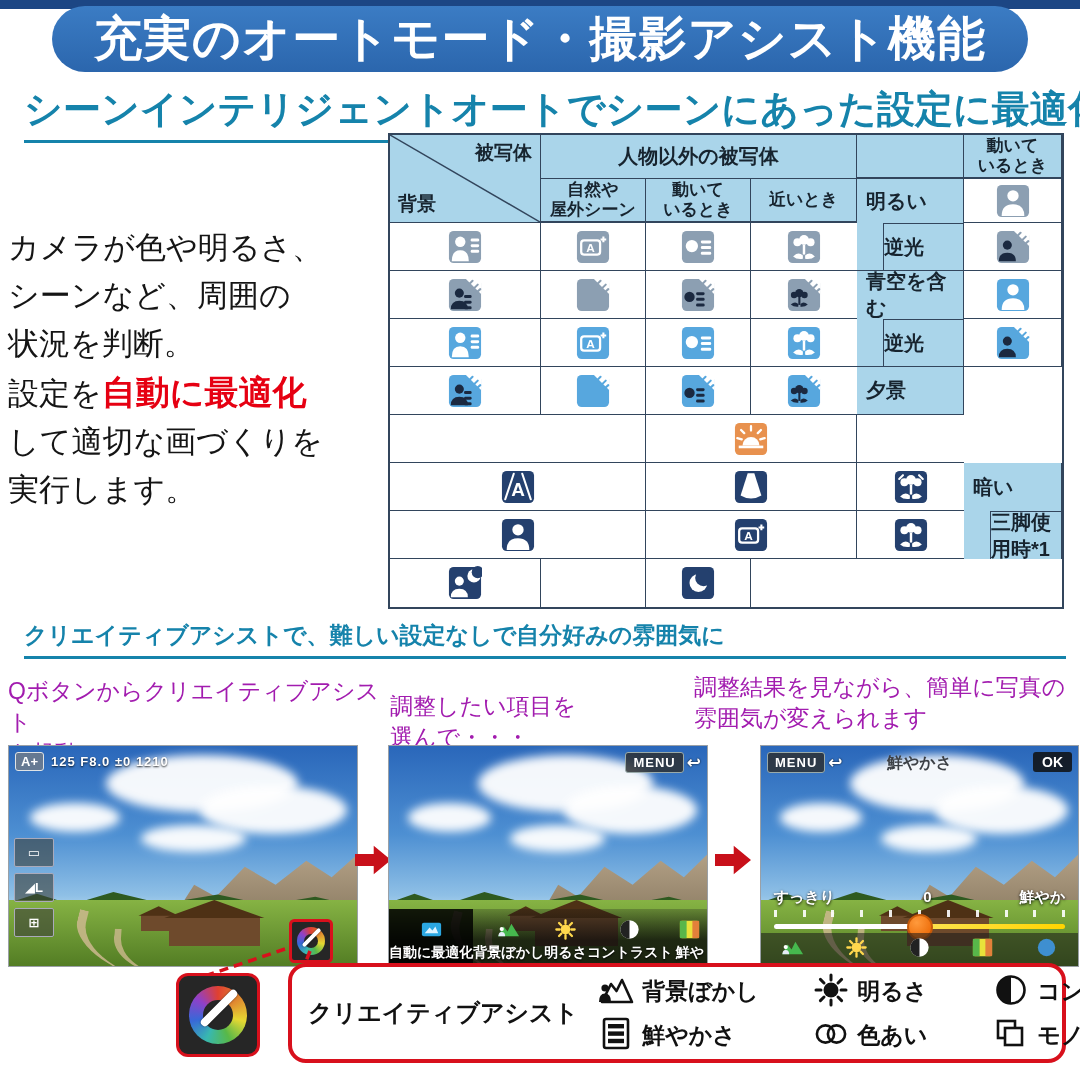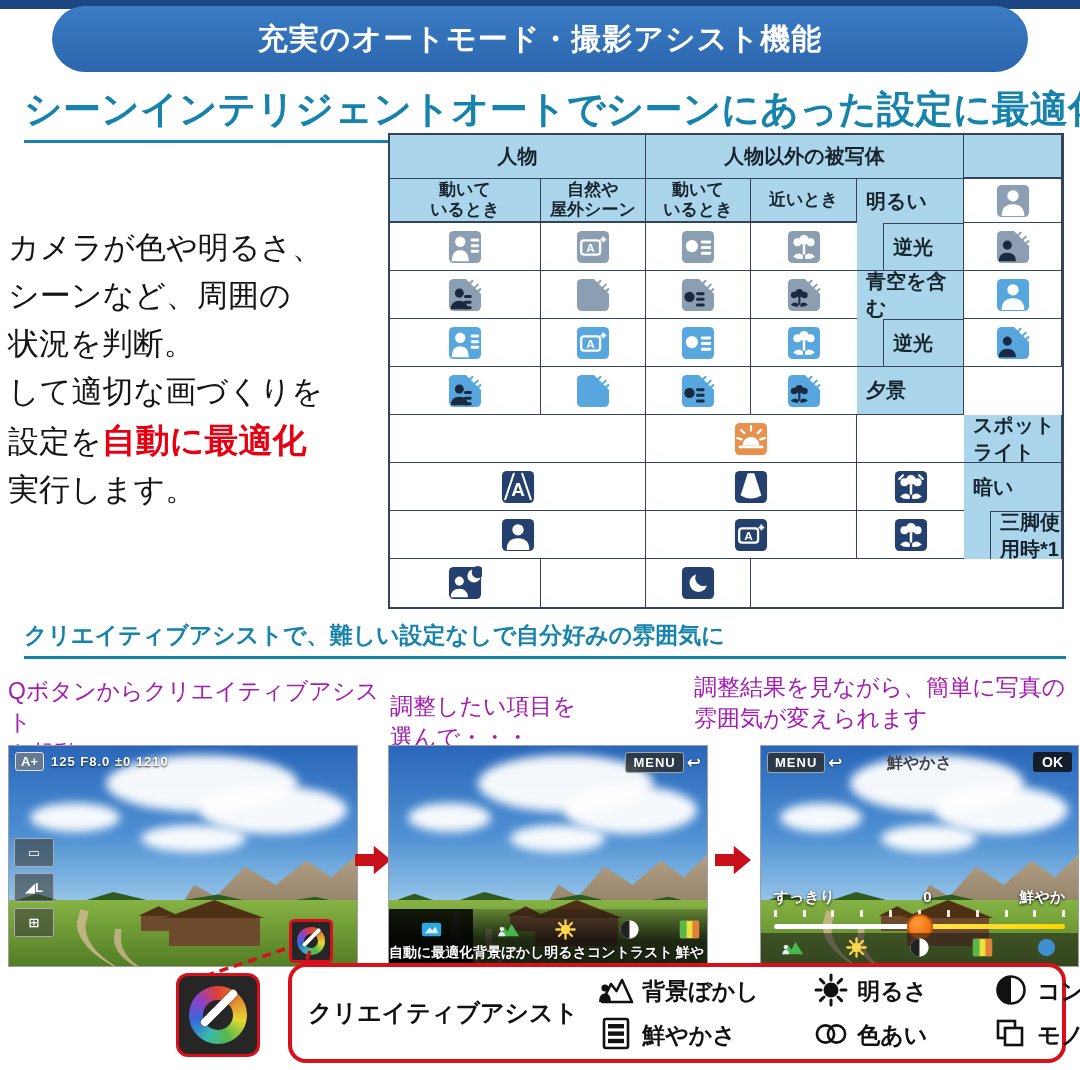--- a/index.html
+++ b/index.html
@@ -3,39 +3,39 @@
 <meta charset="utf-8">
 <style>
   html,body{margin:0;padding:0;background:#fff;}
   #page{position:relative;width:1080px;height:1070px;background:#fff;overflow:hidden;
         font-family:"Liberation Sans","DejaVu Sans",sans-serif;color:#111;}
   .abs{position:absolute;}
   
   #top-strip{position:absolute;left:0;top:0;width:100%;height:9px;background:#1c4684;}
   #banner{position:absolute;left:52px;top:6px;width:976px;height:66px;border-radius:34px;
           background:linear-gradient(180deg,#3b7cc4,#2b66ad);display:flex;align-items:center;justify-content:center;}
-  #banner .t{color:#fff;font-size:30px;font-weight:bold;letter-spacing:1px;}
+  #banner .t{color:#fff;font-size:48px;font-weight:bold;letter-spacing:1px;}
   .teal-head{color:#1583ab;font-weight:bold;border-bottom:3px solid #1583ab;padding-bottom:5px;white-space:nowrap;}
   #head1{left:24px;top:84px;font-size:38px;width:1032px;}
   #head2{left:24px;top:620px;font-size:23px;width:1042px;}
   
   #para{left:8px;top:224px;width:380px;font-size:31px;line-height:48px;color:#151515;}
   #para .emph{color:#e60012;font-weight:bold;font-size:34px;}
   
   #scene-table{left:388px;top:133px;display:grid;border:2px solid #32455c;background:#fff;
     grid-template-columns:151px 105px 105px 106px 107px 98px;
     grid-template-rows:44px 44px repeat(8,48px);}
   #scene-table .cell{border-right:1.5px solid #32455c;border-bottom:1.5px solid #32455c;
     display:flex;align-items:center;justify-content:center;position:relative;box-sizing:border-box;}
   #scene-table .hd{background:#aad5ea;font-weight:bold;color:#17242f;}
   #scene-table .ghead{font-size:20px;}
   #scene-table .sub{font-size:17px;text-align:center;line-height:20px;}
   #scene-table .lbl{background:#aad5ea;justify-content:flex-start;padding-left:9px;font-size:20px;font-weight:bold;color:#17242f;}
   #scene-table .lbl.ind{padding-left:0;}
-  #scene-table .lbl .nest{margin-left:26px;height:100%;flex:1;display:flex;align-items:center;padding-left:9px;
+  #scene-table .lbl .nest{margin-left:26px;height:100%;flex:1;display:flex;align-items:center;
     border-left:1.5px solid #32455c;border-top:1.5px solid #32455c;box-sizing:border-box;}
   #corner-cell{grid-column:1;grid-row:1/3;}
   #corner-cell .ct{position:absolute;top:5px;right:8px;font-size:19px;font-weight:bold;}
   #corner-cell .cb{position:absolute;bottom:5px;left:8px;font-size:19px;font-weight:bold;}
   
   .caption{font-size:23px;line-height:31px;white-space:pre-line;color:#a21caf;}
   .cam{position:absolute;top:745px;height:220px;border:1px solid #9aa0a6;overflow:hidden;background:#000;}
   .scene{position:absolute;inset:0;}
   .sky{position:absolute;inset:0;background:linear-gradient(180deg,#2a67ba 0%,#4d8fd2 40%,#8fc0e6 68%,#b9d9ee 76%);}
   .cloud{position:absolute;background:#fff;border-radius:50%;filter:blur(5px);opacity:.95;}
@@ -121,29 +121,35 @@
   <div id="banner">
     <span class="t">充実のオートモード・撮影アシスト機能</span>
   </div>
 
   <div id="head1" class="abs teal-head">シーンインテリジェントオートでシーンにあった設定に最適化</div>
 
   <div id="para" class="abs">
     <div>カメラが色や明るさ、</div>
     <div>シーンなど、周囲の</div>
     <div>状況を判断。</div>
-    <div>して適切な画づくりを</div>
     <div>
       <span>設定を</span><span class="emph">自動に最適化</span>
     </div>
+    <div>して適切な画づくりを</div>
     <div>実行します。</div>
   </div>
 
   <div id="scene-table" class="abs">
-      <div class="cell hd ghead" style="grid-column: span 2;">人物</div>
+      <div class="cell hd" id="corner-cell">
+        <svg width="100%" height="100%" style="position:absolute;inset:0">
+          <line x1="0" y1="0" x2="100%" y2="100%" stroke="#32455c" stroke-width="1.5"></line>
+        </svg>
+    <span class="ct">被写体</span>
+    <span class="cb">背景</span>
+      </div>
       <div class="cell hd ghead" style="grid-column: span 3;">人物以外の被写体</div>
       <div class="cell hd sub" style="white-space: pre-line; border-bottom-width: 2px;"></div>
       <div class="cell hd sub" style="white-space: pre-line; border-bottom-width: 2px;">動いて
 いるとき</div>
       <div class="cell hd sub" style="white-space: pre-line; border-bottom-width: 2px;">自然や
 屋外シーン</div>
       <div class="cell hd sub" style="white-space: pre-line; border-bottom-width: 2px;">動いて
 いるとき</div>
       <div class="cell hd sub" style="white-space: pre-line; border-bottom-width: 2px;">近いとき</div>
       <div class="cell lbl" style="border-bottom: none;">明るい</div>
@@ -352,21 +358,20 @@
       <div class="cell " style="background: rgb(255, 255, 255); grid-column: span 2;"></div>
       <div class="cell " style="background: rgb(255, 255, 255); grid-column: span 2;">
         <svg viewBox="0 0 36 36" width="34" height="34" font-family="sans-serif">
           <rect x="1" y="1" width="34" height="34" rx="5" fill="#e8914e"></rect>
           <path d="M9 25 A9 9 0 0 1 27 25 Z" fill="#fff"></path>
           <rect x="5" y="25" width="26" height="2.8" fill="#fff"></rect>
       <path d="M18 4.5 V9 M7.5 8.5 L10.8 11.8 M28.5 8.5 L25.2 11.8 M3.5 17 L8.2 18.3 M32.5 17 L27.8 18.3" stroke="#fff" stroke-width="2.4" stroke-linecap="round"></path>
         </svg>
       </div>
       <div class="cell " style="background: rgb(255, 255, 255); grid-column: span 1; border-right: none;"></div>
-      <div class="cell lbl">スポットライト</div>
       <div class="cell " style="background: rgb(255, 255, 255); grid-column: span 2;">
         <svg viewBox="0 0 36 36" width="34" height="34" font-family="sans-serif">
           <rect x="1" y="1" width="34" height="34" rx="5" fill="#24406e"></rect>
           <path d="M13.5 4 L4.5 31 M22.5 4 L31.5 31" stroke="#fff" stroke-width="2.2" stroke-linecap="round"></path>
       <text x="18" y="27" font-size="20" font-weight="bold" text-anchor="middle" fill="#fff">A</text>
         </svg>
       </div>
       <div class="cell " style="background: rgb(255, 255, 255); grid-column: span 2;">
         <svg viewBox="0 0 36 36" width="34" height="34" font-family="sans-serif">
           <rect x="1" y="1" width="34" height="34" rx="5" fill="#24406e"></rect>

